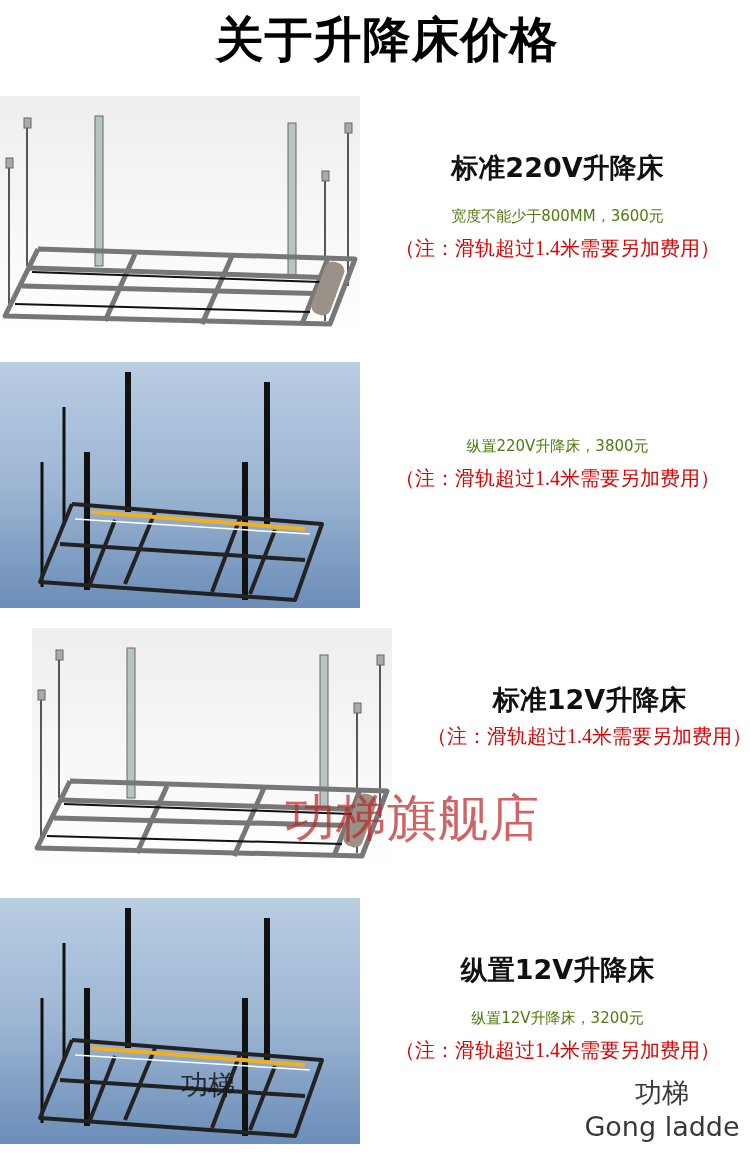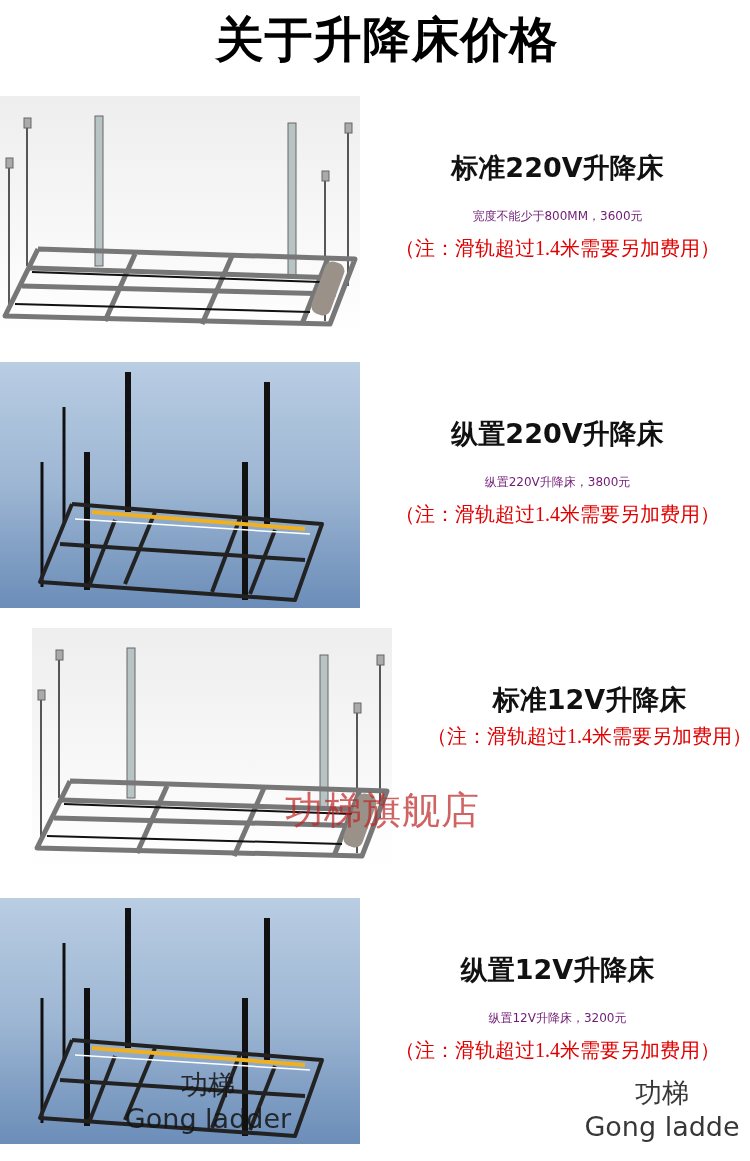--- a/index.html
+++ b/index.html
@@ -20,30 +20,30 @@
     .img.gray { background: linear-gradient(#eeeeee, #fafafa 70%, #ffffff); }
     .img.blue { background: linear-gradient(#b9cde3, #9db6d3 50%, #6b8db8); }
     .img svg { display: block; width: 100%; height: 100%; }
     .info {
       position: absolute; left: 365px; width: 385px; text-align: center;
     }
     .info .name {
       font-size: 27px; font-weight: bold; color: #111; line-height: 36px;
     }
     .info .desc {
-      font-size: 12px; color: #701a75; line-height: 28px; margin-top: 16px;
+      font-size: 15px; color: #4d7c0f; line-height: 28px; margin-top: 16px;
     }
     .info .note {
       font-size: 20px; color: #e00000; line-height: 28px; margin-top: 4px;
       white-space: nowrap;
       font-family: Liberation Serif, serif;
     }
     .wm { position: absolute; white-space: nowrap; pointer-events: none; }
     .wm-red {
-      left: 285px; top: 785px; font-size: 38px; color: rgba(190, 40, 40, 0.72);
+      left: 285px; top: 785px; font-size: 50px; color: rgba(190, 40, 40, 0.72);
       letter-spacing: 1px;
     }
     .wm-dark { font-size: 27px; color: rgba(20, 20, 20, 0.85); text-align: center; line-height: 34px; }
   </style>
 </head>
 <body>
 
 <div class="page-title">关于升降床价格</div>
 
 <div class="product" style="top:96px;height:250px;">
@@ -102,21 +102,20 @@
         <line x1="155" y1="150" x2="125" y2="222"></line>
           <line x1="240" y1="156" x2="212" y2="230"></line>
         <line x1="115" y1="158" x2="90" y2="222"></line>
           <line x1="275" y1="168" x2="250" y2="232"></line>
       </g>
       <line x1="92" y1="150" x2="305" y2="167" stroke="#f0b020" stroke-width="4"></line>
       <line x1="75" y1="157" x2="310" y2="172" stroke="#fff" stroke-width="1.5"></line>
     </svg>
   </div>
   <div class="info" style="top:54px;">
-    <div class="name">纵置220V升降床</div>
     <div class="desc">纵置220V升降床，3800元</div>
     <div class="note">（注：滑轨超过1.4米需要另加费用）</div>
   </div>
 </div>
 
 <div class="product" style="top:628px;height:250px;margin-left:32px;">
   <div class="img gray" style="height:240px;">
     <svg viewBox="0 0 360 240">
       <g stroke="#222" stroke-width="1.5" fill="none">
         <line x1="9" y1="70" x2="9" y2="213"></line>
@@ -179,18 +178,17 @@
   <div class="info" style="top:54px;">
     <div class="name">纵置12V升降床</div>
     <div class="desc">纵置12V升降床，3200元</div>
     <div class="note">（注：滑轨超过1.4米需要另加费用）</div>
   </div>
 </div>
 
 <div class="wm wm-red">功梯旗舰店</div>
 <div class="wm wm-dark" style="left:108px;top:1068px;width:200px;">
   <div>功梯</div>
-  <div>Gong ladder</div>
 </div>
 <div class="wm wm-dark" style="left:562px;top:1076px;width:200px;">
   <div>功梯</div>
   <div>Gong ladde</div>
 </div>
 
 </body></html>

